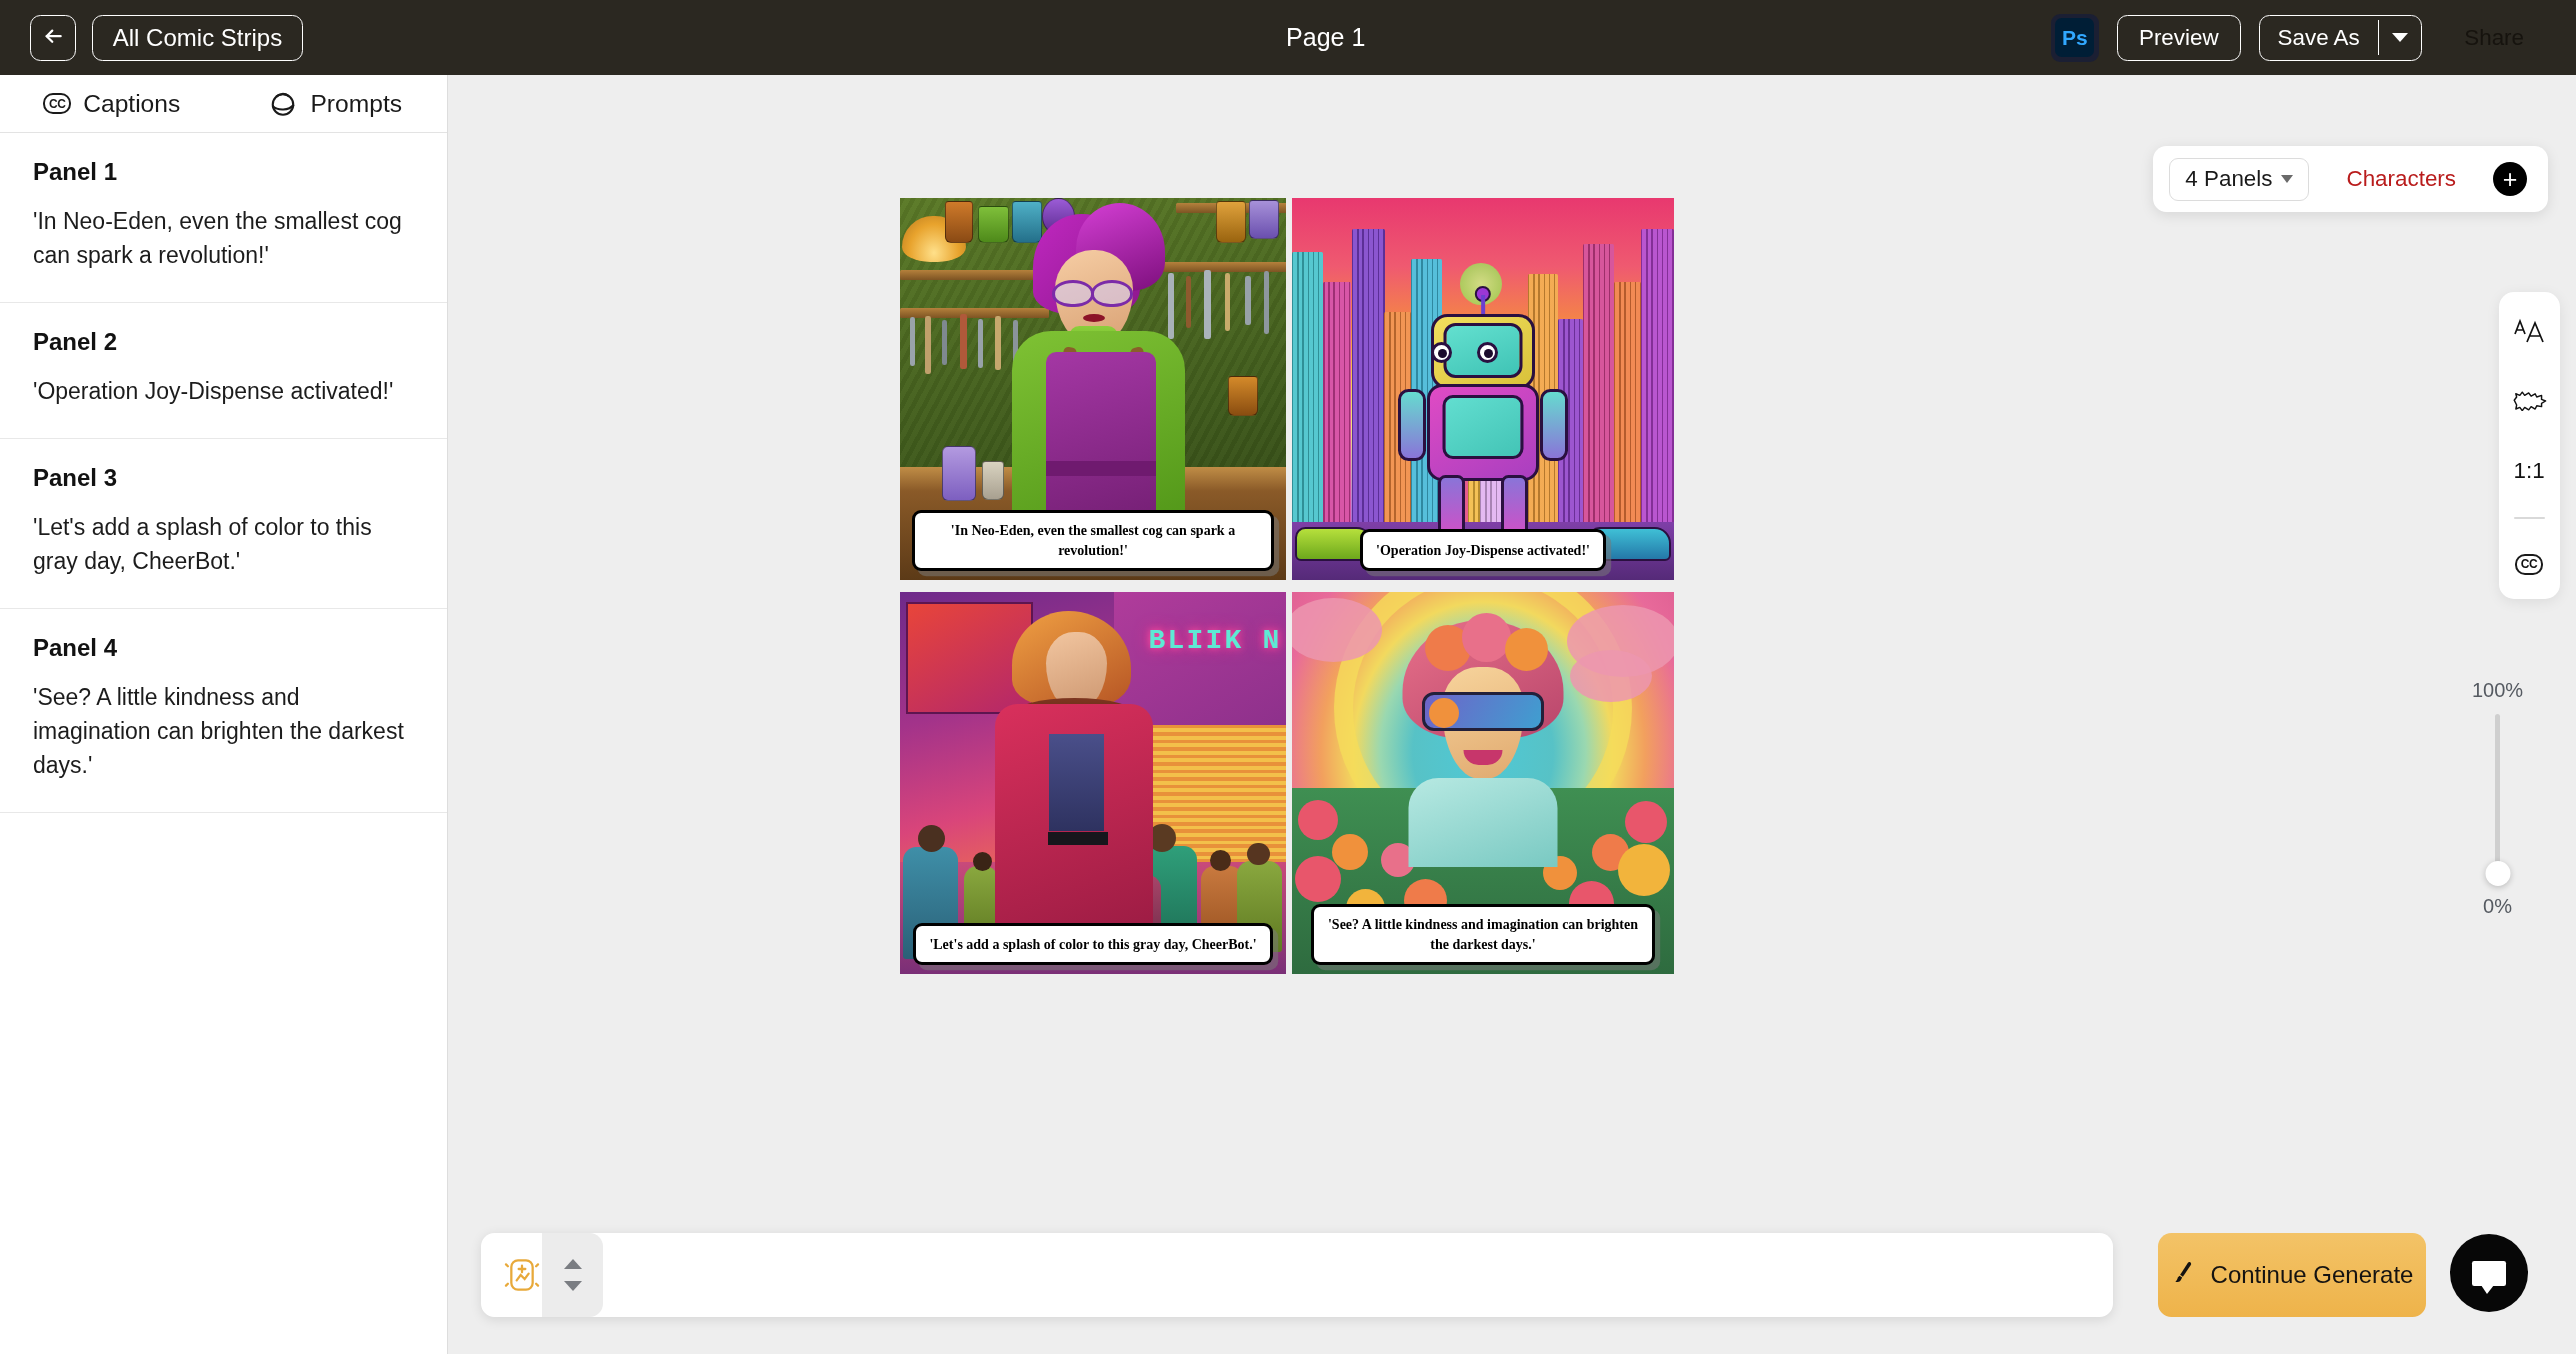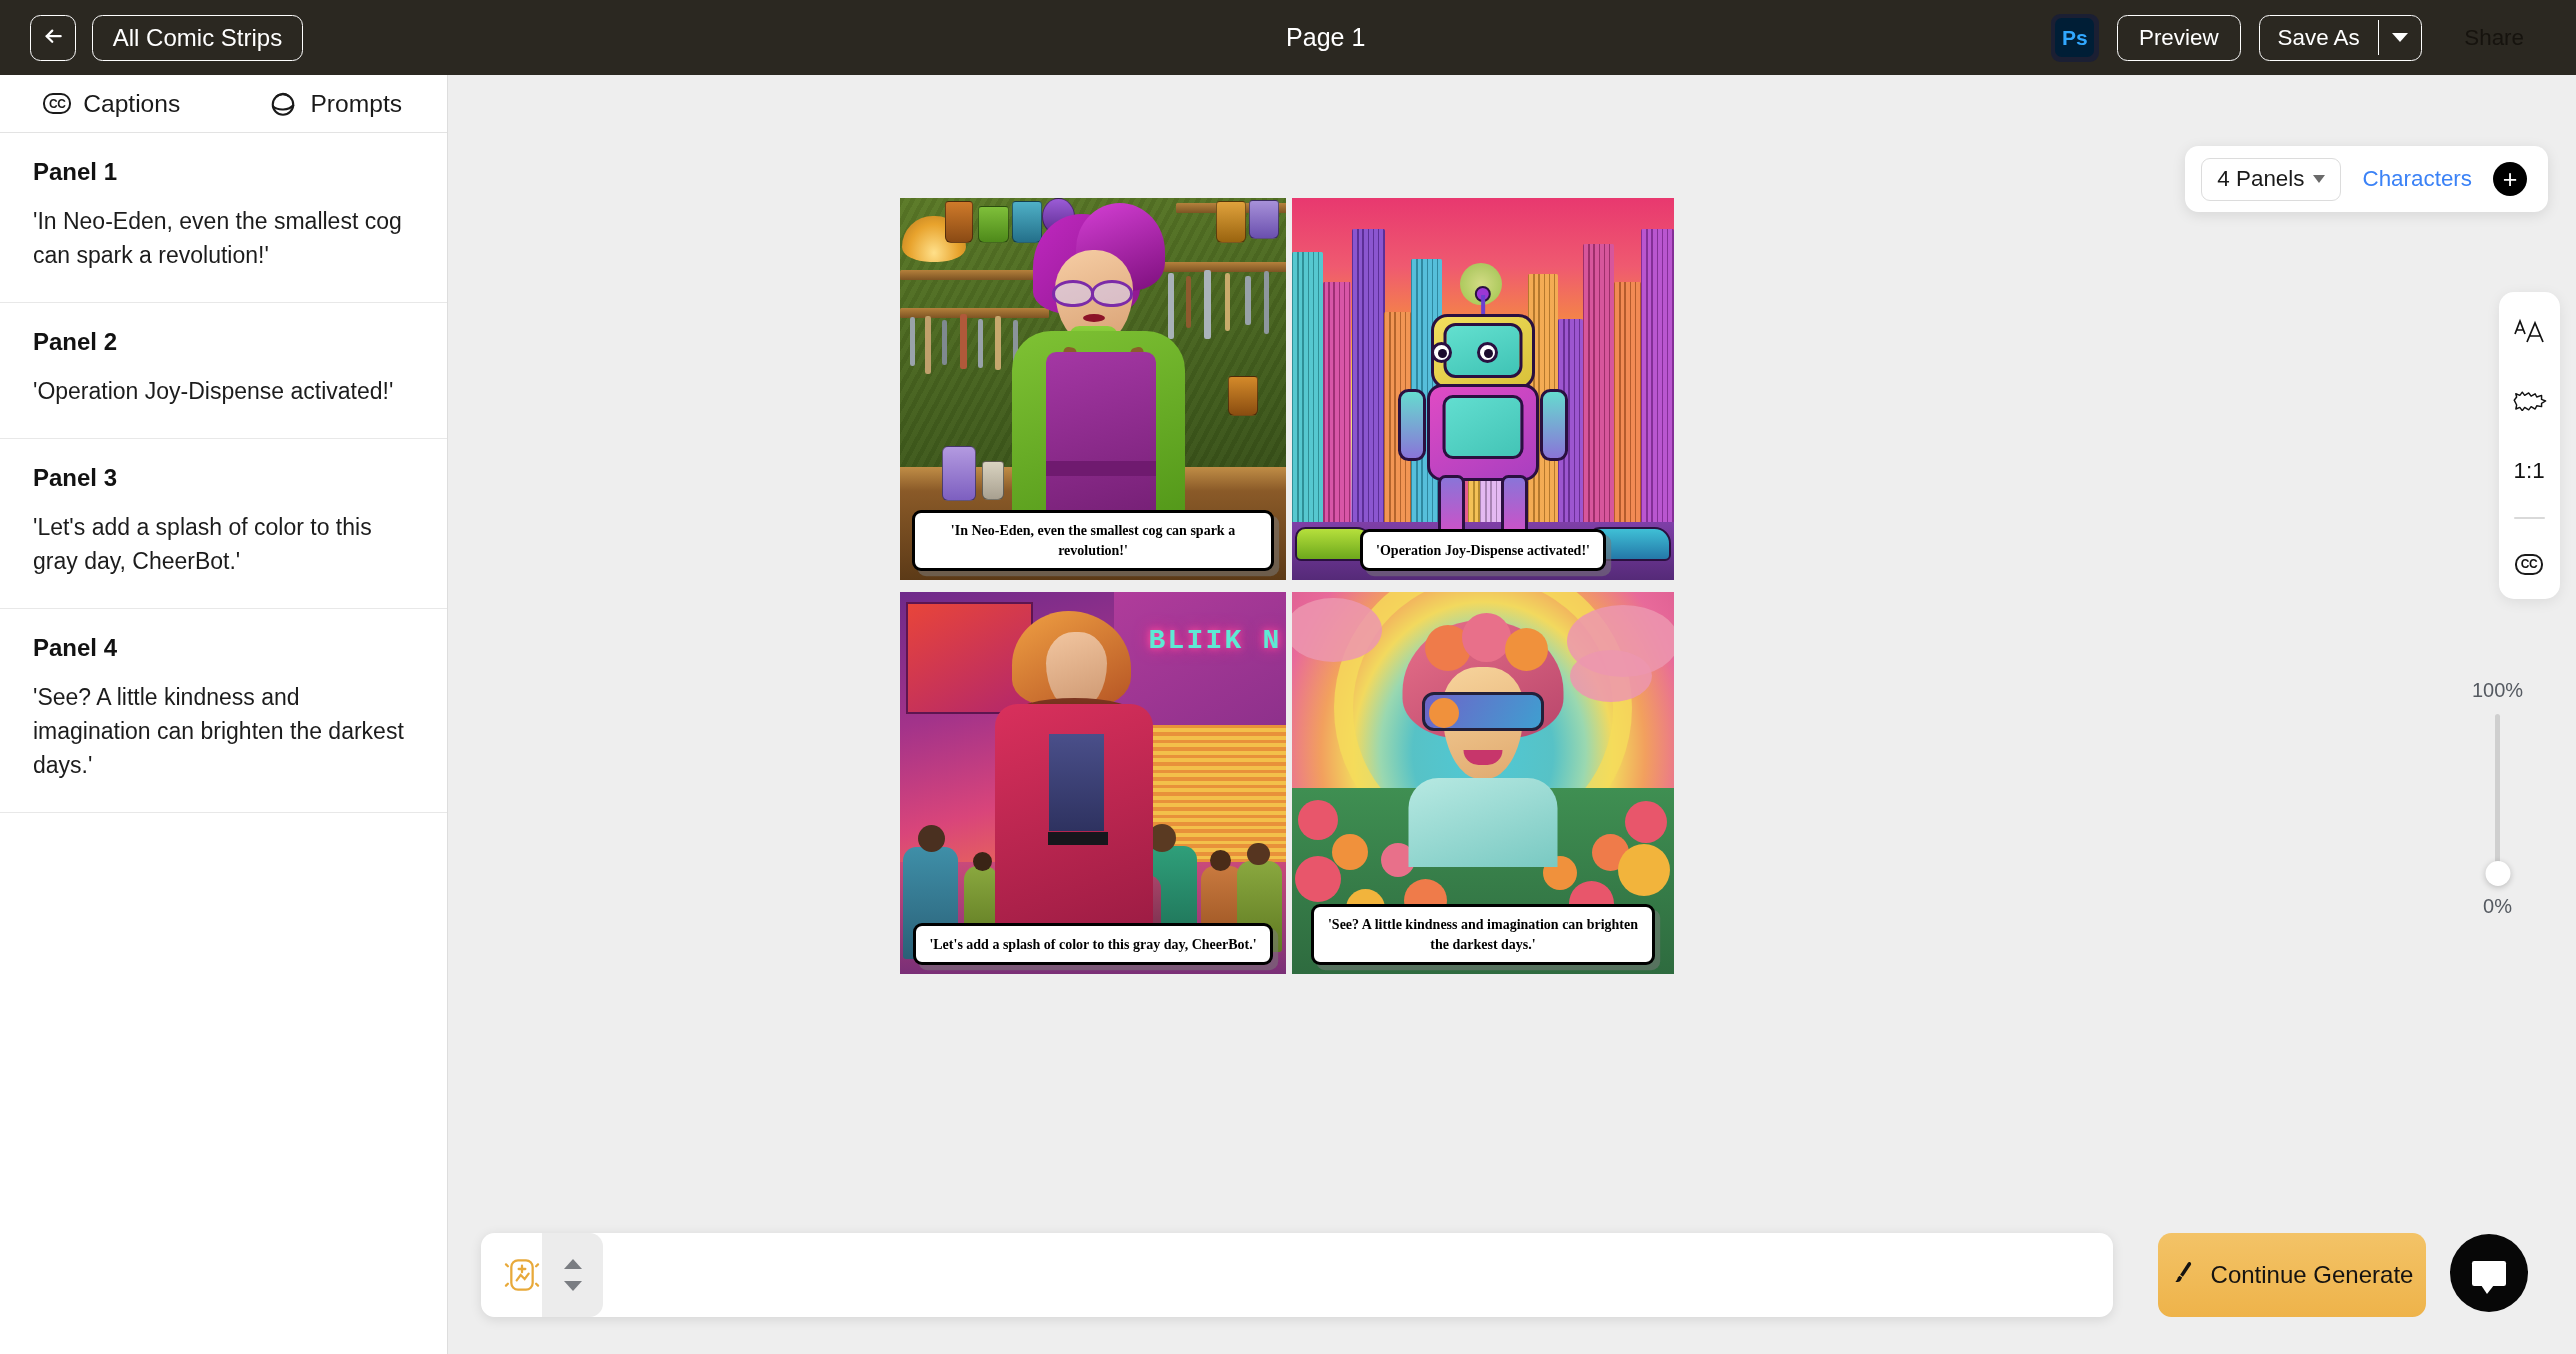--- a/index.html
+++ b/index.html
@@ -286,32 +286,32 @@
   .p4smile { position:absolute; left:50%; top:158px; width:39px; height:15px; transform:translateX(-50%);
     background:#c7366b; border-radius:0 0 30px 30px; }
   .p4body { position:absolute; left:50%; top:186px; width:149px; height:89px; transform:translateX(-50%);
     background:linear-gradient(160deg,#b7e9e2,#79c9c2); border-radius:30px 30px 0 0; }
 
   
   .float-panels {
     position: absolute; right: 28px; top: 146px;
     height: 66px; background: #ffffff; border-radius: 13.4px;
     box-shadow: 0 3px 13.4px rgba(0,0,0,.10);
-    display: flex; align-items: center; gap: 21px;
+    display: flex; align-items: center; gap: 37px;
     padding: 0 21px 0 16.4px; z-index: 30;
   }
   .panels-select {
     height: 43px; border: 1.1px solid #dcdcdc; border-radius: 9px;
     display: flex; align-items: center; gap: 9px;
     padding: 0 15px; font-size: 22.4px; color: #1a1a1a; cursor: pointer;
     background: #ffffff;
   }
   .chev { width: 0; height: 0; border-left: 6.7px solid transparent;
           border-right: 6.7px solid transparent; border-top: 8.2px solid #6a6a6a; }
-  .characters-label { font-size: 22.4px; color: #3b82f6; cursor: pointer; }
+  .characters-label { font-size: 22.4px; color: #b91c1c; cursor: pointer; }
   .plus-btn {
     width: 34px; height: 34px; border-radius: 50%; background: #000000;
     display: flex; align-items: center; justify-content: center;
     color: #ffffff; font-size: 25px; line-height: 1; cursor: pointer;
   }
 
   
   .vtool {
     position: absolute; right: 16.4px; top: 292px;
     width: 61px; height: 307px;

